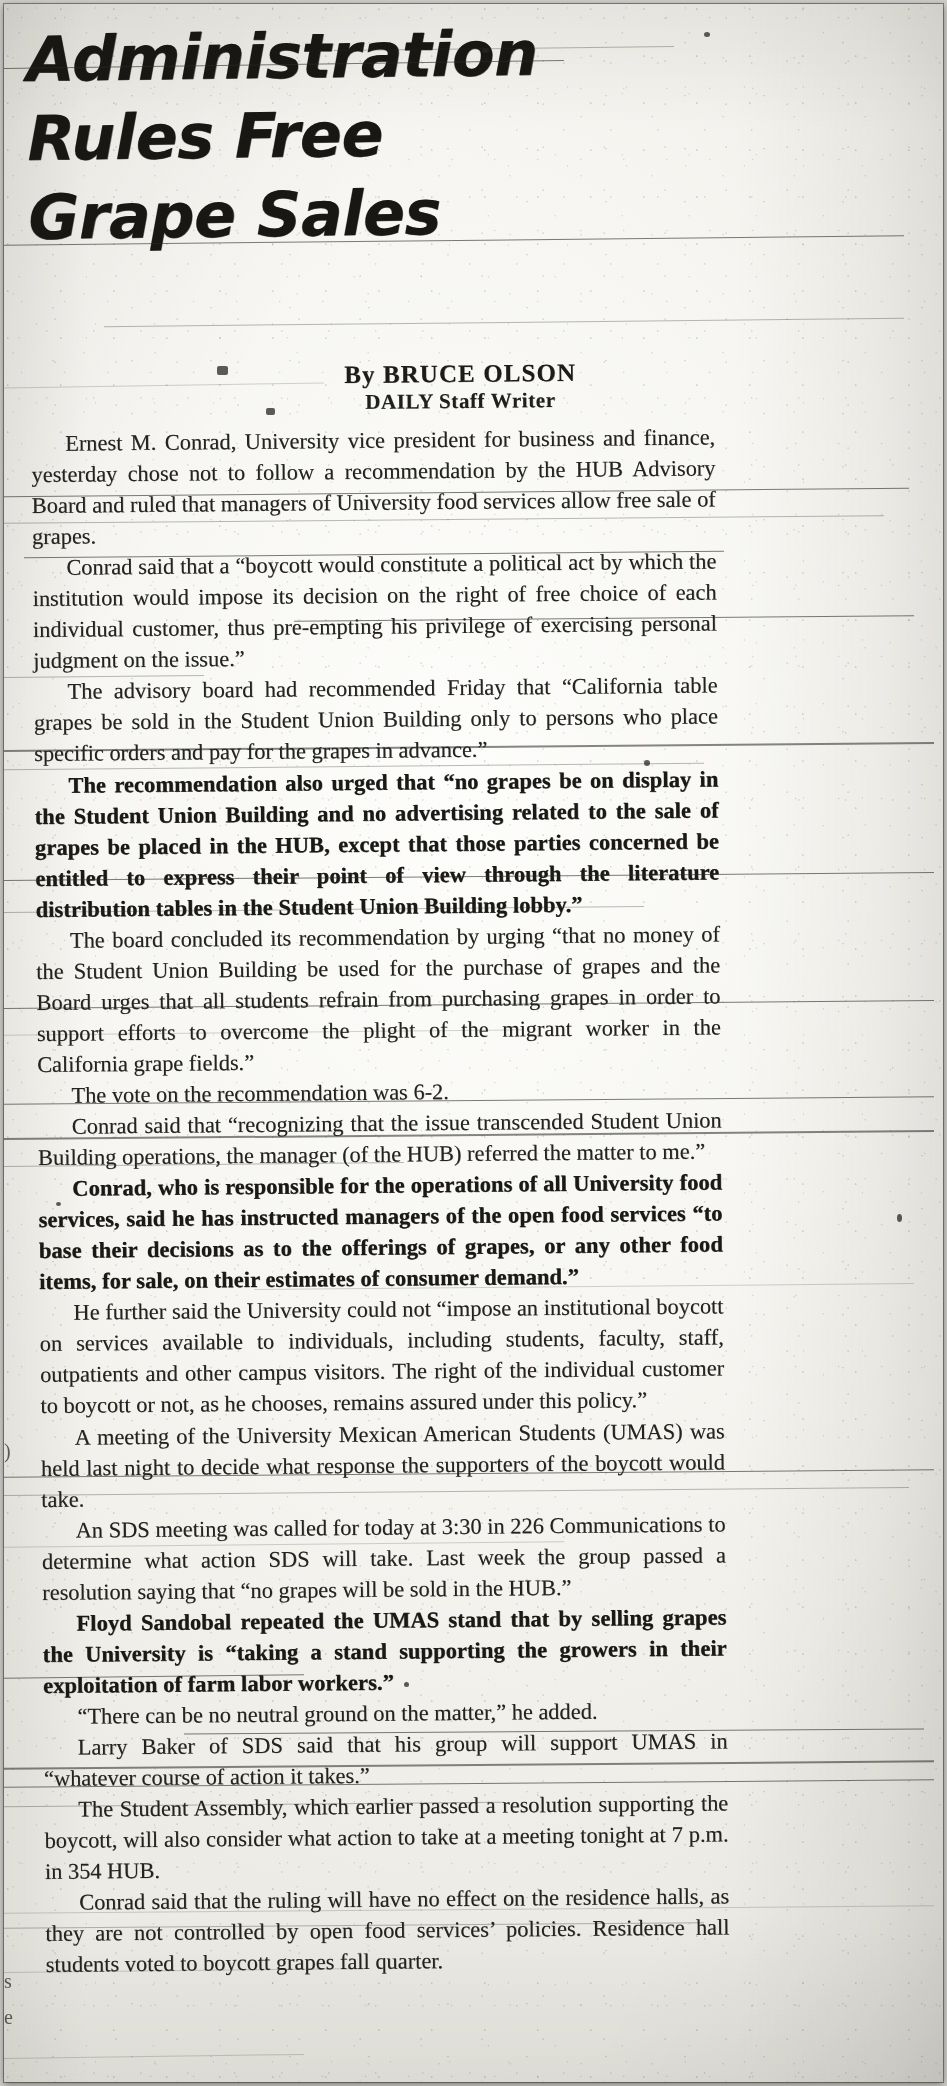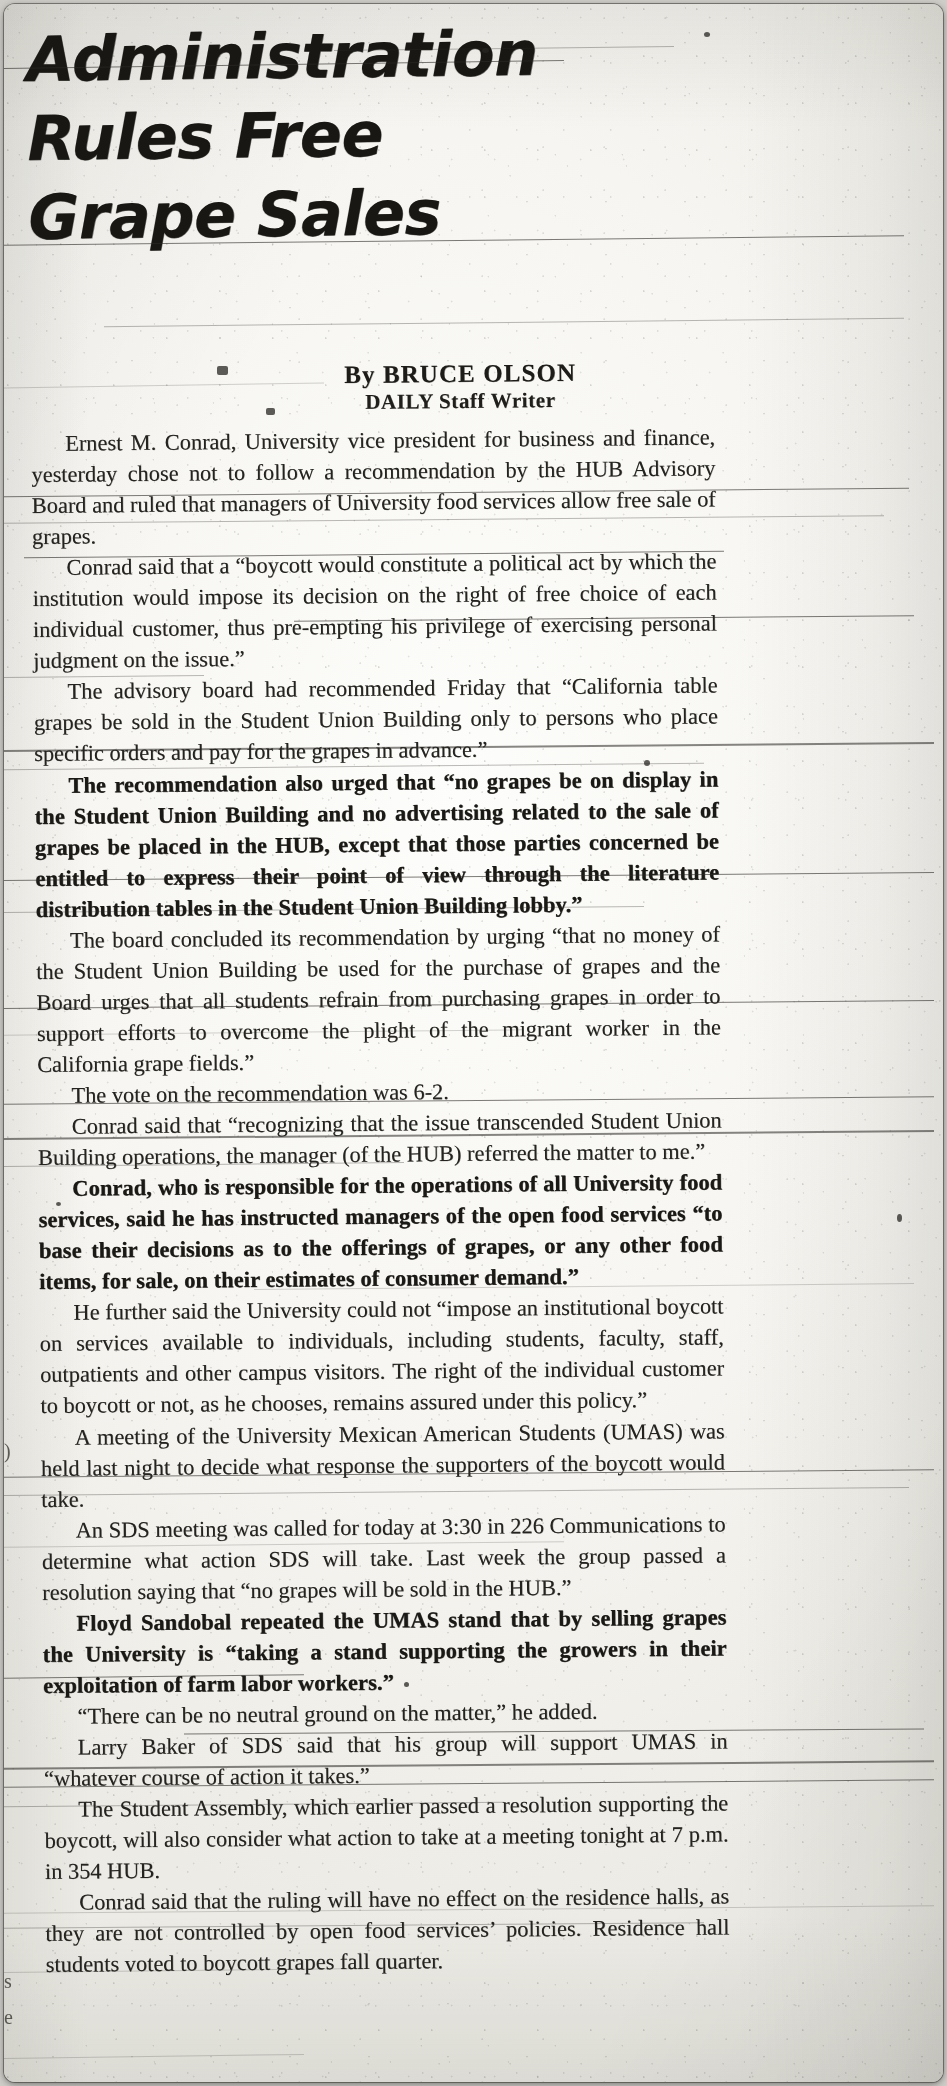--- a/index.html
+++ b/index.html
@@ -23,21 +23,20 @@
     left: 4px;
     top: 4px;
     width: 939px;
     height: 2078px;
     background:
       linear-gradient(118deg, rgba(0,0,0,0.045) 0%, rgba(0,0,0,0) 22%),
       linear-gradient(-62deg, rgba(0,0,0,0.05) 0%, rgba(0,0,0,0) 18%),
       radial-gradient(ellipse 80% 55% at 48% 38%, #fdfdfb 0%, #f6f5f1 58%, #ecebe5 100%);
     box-shadow: 0 0 0 1px rgba(60,58,52,0.55), 0 2px 7px rgba(0,0,0,0.45);
     overflow: hidden;
-    border-radius: 11px;
   }
 
   
   #grain {
     position: absolute; inset: 0;
     pointer-events: none;
     opacity: .55;
     background-image:
       radial-gradient(circle at 7% 11%, rgba(40,38,34,.30) 0 0.6px, transparent 1.2px),
       radial-gradient(circle at 23% 47%, rgba(40,38,34,.25) 0 0.5px, transparent 1.1px),

